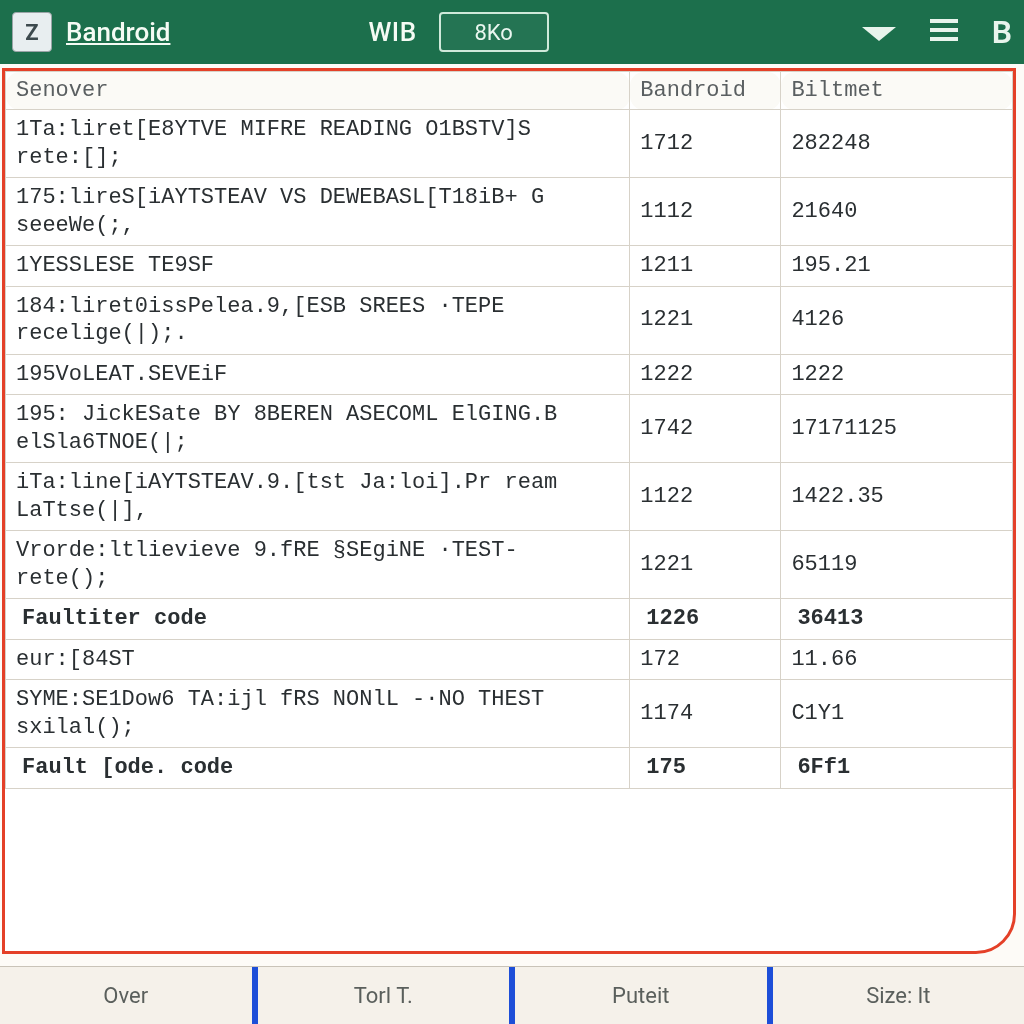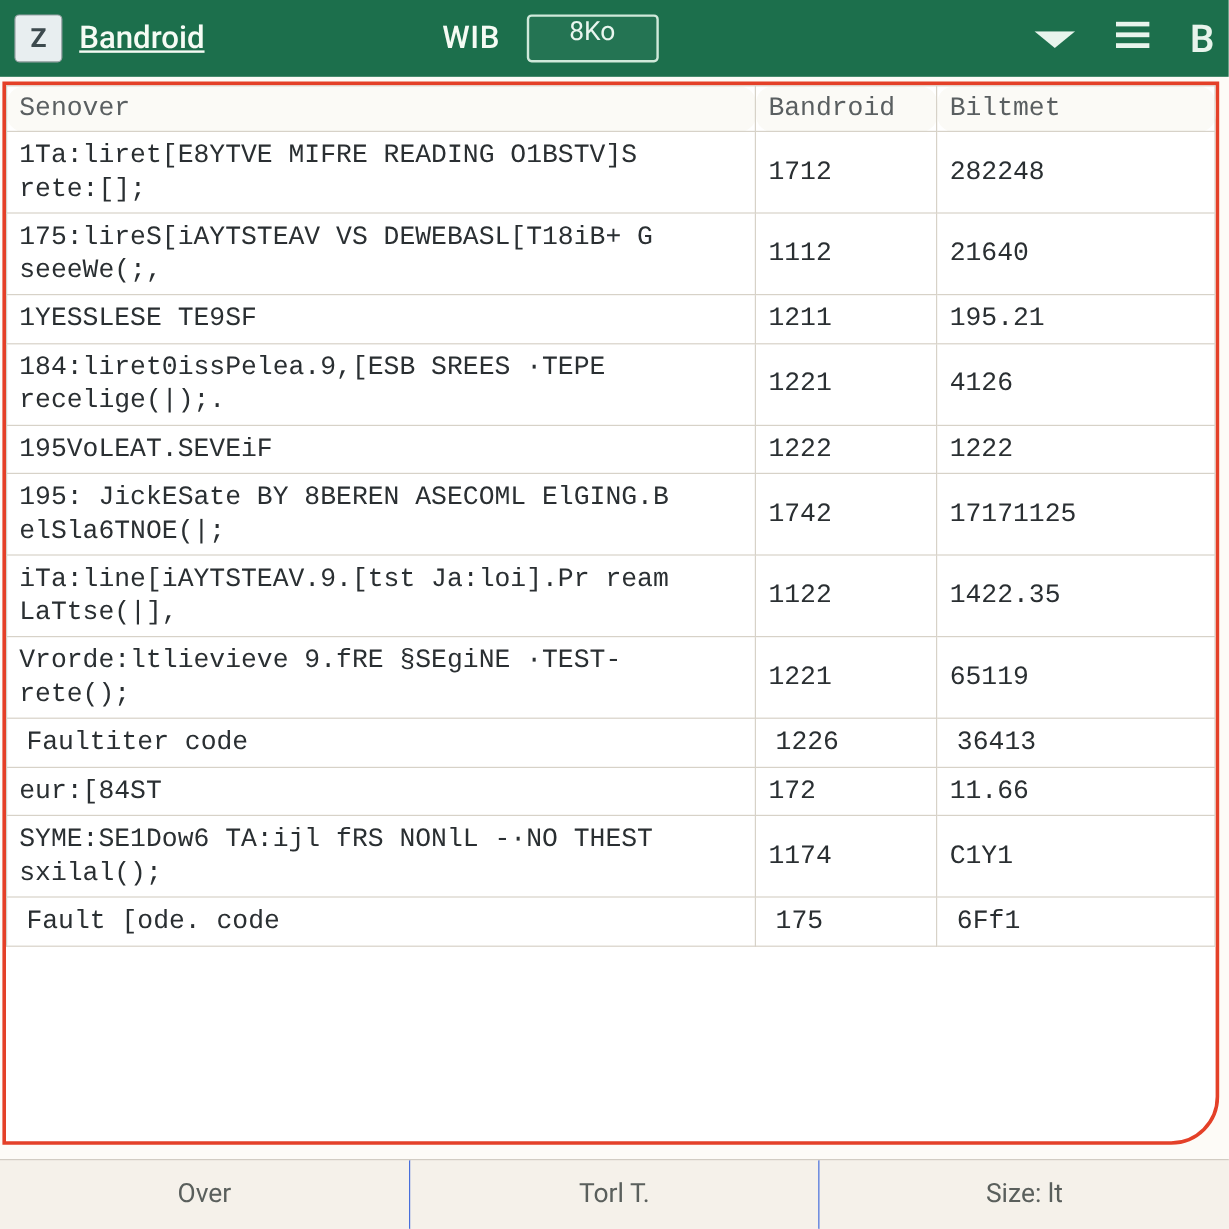--- a/index.html
+++ b/index.html
@@ -30,21 +30,21 @@
     color: #3d4a4e; font-weight: 700; font-size: 22px;
   }
   .titlebar .title { flex: 0 0 auto; font-weight: 500; text-decoration: underline; }
   .titlebar .spacer-1 { flex: 1 1 auto; max-width: 170px; }
   .titlebar .wib { font-weight: 500; letter-spacing: 0.5px; }
   .titlebar .field-box {
     border: 2px solid #cfe9da;
     border-radius: 4px;
     min-width: 110px;
     height: 40px;
-    display: flex; justify-content: center;
+    display: flex; align-items: center; justify-content: center;
     font-size: 22px; color: #e9f6ef;
     margin-left: 8px;
     background: rgba(255,255,255,0.04);
   }
   .titlebar .right { margin-left: auto; display: flex; align-items: center; gap: 34px; }
   .titlebar .tri-icon, .titlebar .menu-icon, .titlebar .letter-b { color: #e8f4ec; }
   .titlebar .tri-icon svg { width: 34px; height: 14px; }
   .titlebar .menu-icon svg { width: 28px; height: 22px; }
   .titlebar .letter-b { font-size: 32px; font-weight: 600; }
 
@@ -76,39 +76,39 @@
     font-size: 22px;
     color: #5a5f61;
     height: 38px;
     border-radius: 14px;
   }
   table.log td { font-size: 22px; line-height: 1.25; }
   table.log td.senover { white-space: pre-line; }
   table.log .col-s { width: 62%; }
   table.log .col-p { width: 15%; }
   table.log .col-b { width: 23%; }
-  tr.bold td { font-weight: 400; padding-left: 16px; }
+  tr.bold td { font-weight: 700; padding-left: 16px; }
 
   
   .tabbar {
     position: absolute;
     left: 0; right: 0; bottom: 0;
     height: 58px;
     background: #f5f1ea;
     border-top: 1px solid #c9c3b8;
     display: flex;
   }
   .tabbar .tab {
     flex: 1 1 0;
     display: flex;
     align-items: center;
     justify-content: center;
     font-size: 22px;
     color: #5a5f5c;
-    border-right: 1px solid #1d4ed8;
+    border-right: 6px solid #1d4ed8;
     background: #f5f1ea;
   }
   .tabbar .tab:last-child { border-right: none; }
 </style>
 </head>
 <body>
 
 <div class="titlebar">
   <div class="app-icon">
     <span>Z</span>
@@ -223,15 +223,18 @@
 </div>
 
 <div class="tabbar">
   <div class="tab">
       <span>Over</span>
     </div>
   <div class="tab">
       <span>Torl T.</span>
     </div>
   <div class="tab">
+      <span>Puteit</span>
+    </div>
+  <div class="tab">
       <span>Size: lt</span>
     </div>
 </div>
 
 </body></html>

